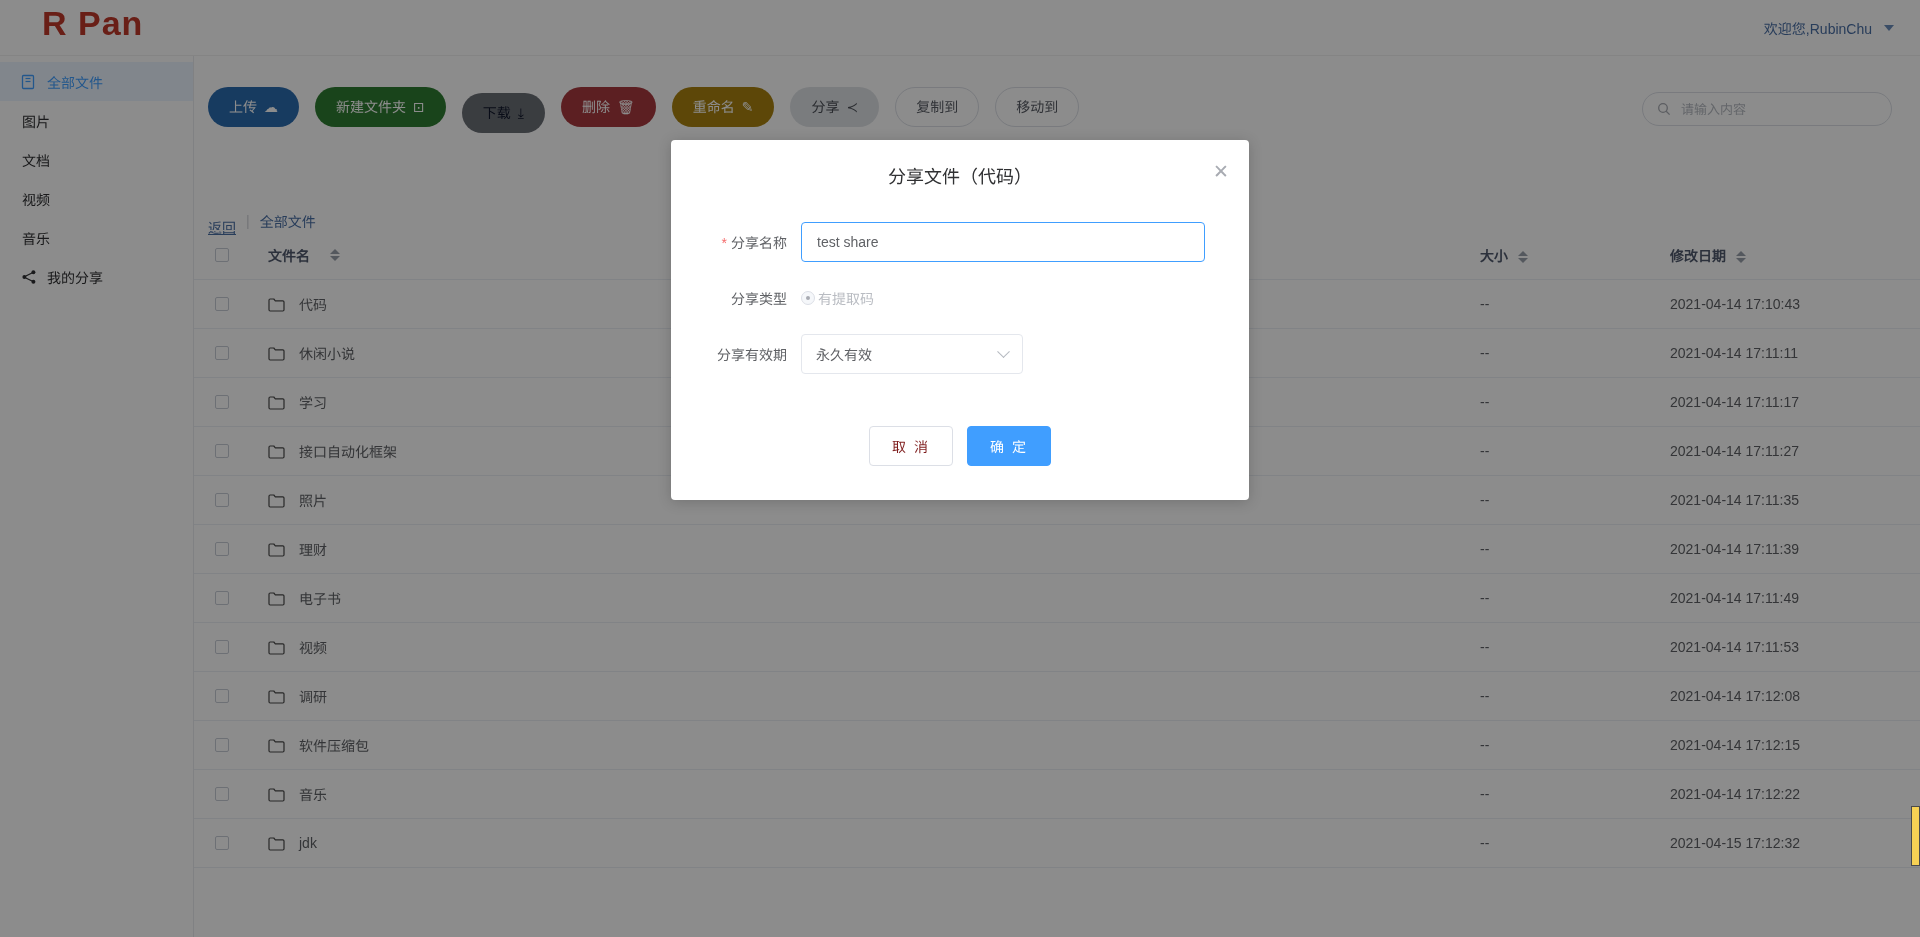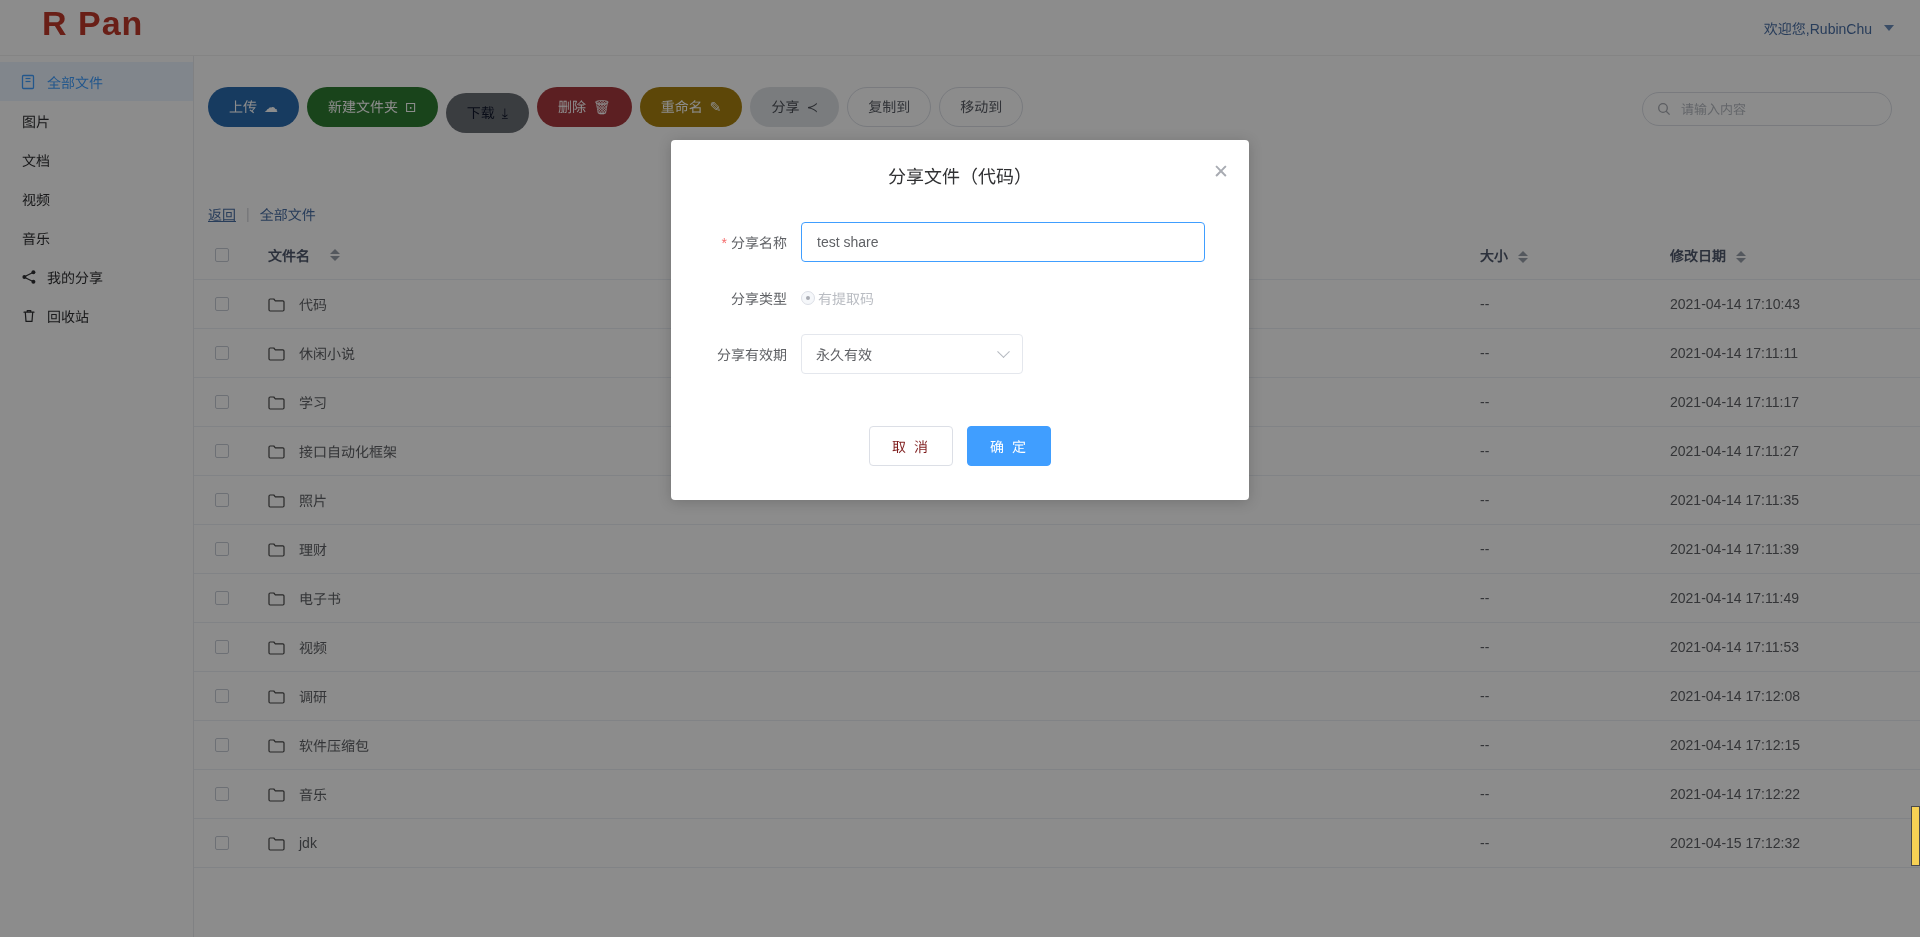--- a/index.html
+++ b/index.html
@@ -71,21 +71,21 @@
 
   
   .main {
     position: absolute; top: 56px; left: 194px;
     width: 1726px; height: 881px;
     background: #ffffff;
   }
 
   .toolbar {
     position: absolute; top: 24px; left: 14px;
-    display: flex; align-items: center; gap: 8px;
+    display: flex; align-items: center; gap: 16px;
   }
   .tbtn {
     height: 40px;
     border-radius: 20px;
     padding: 0 20px;
     display: inline-flex; align-items: center; gap: 7px;
     font-size: 14px;
     border: 1px solid transparent;
     cursor: pointer;
     white-space: nowrap;
@@ -117,21 +117,21 @@
     background: transparent;
     font-family: "Liberation Sans", sans-serif;
   }
   .searchbox input::placeholder { color: #b6bac1; }
 
   .breadcrumb {
     position: absolute; top: 148px; left: 14px;
     font-size: 14px;
     display: flex; align-items: center; gap: 10px;
   }
-  .breadcrumb a { color: #4a6fa5; text-decoration: underline; cursor: pointer; }
+  .breadcrumb a { color: #4a6fa5; text-decoration: underline; cursor: pointer; margin-top: 13px; }
   .breadcrumb .sep { color: #d0d3d9; }
   .breadcrumb .crumb { color: #4a6fa5; cursor: pointer; }
 
   
   .table {
     position: absolute; top: 174px; left: 0;
     width: 1726px;
     border-top: 1px solid #ffffff;
   }
   .trow {
@@ -333,28 +333,20 @@
             <circle cx="12.4" cy="3.3" r="2" fill="#303133"></circle>
             <circle cx="12.4" cy="12.7" r="2" fill="#303133"></circle>
             <circle cx="3.4" cy="8" r="2" fill="#303133"></circle>
             <line x1="4.8" y1="7" x2="11" y2="4" stroke="#303133" stroke-width="1.3"></line>
             <line x1="4.8" y1="9" x2="11" y2="12" stroke="#303133" stroke-width="1.3"></line>
           </svg>
       </span>
       <span>我的分享</span>
     </div>
 
-    <div class="side-item">
-      <span class="ic">
-        <svg width="16" height="16" viewBox="0 0 16 16">
-            <path d="M3 4.2h10M6.2 4.2V2.6h3.6v1.6M4.3 4.2l.7 9.2h6l.7-9.2" fill="none" stroke="#303133" stroke-width="1.2" stroke-linecap="round" stroke-linejoin="round"></path>
-          </svg>
-      </span>
-      <span>回收站</span>
-    </div>
 
   </div>
 
   <div class="main">
 
     <div class="toolbar">
       <div class="tbtn primary">
         <span>上传</span>
         <span class="glyph">☁</span>
       </div>

